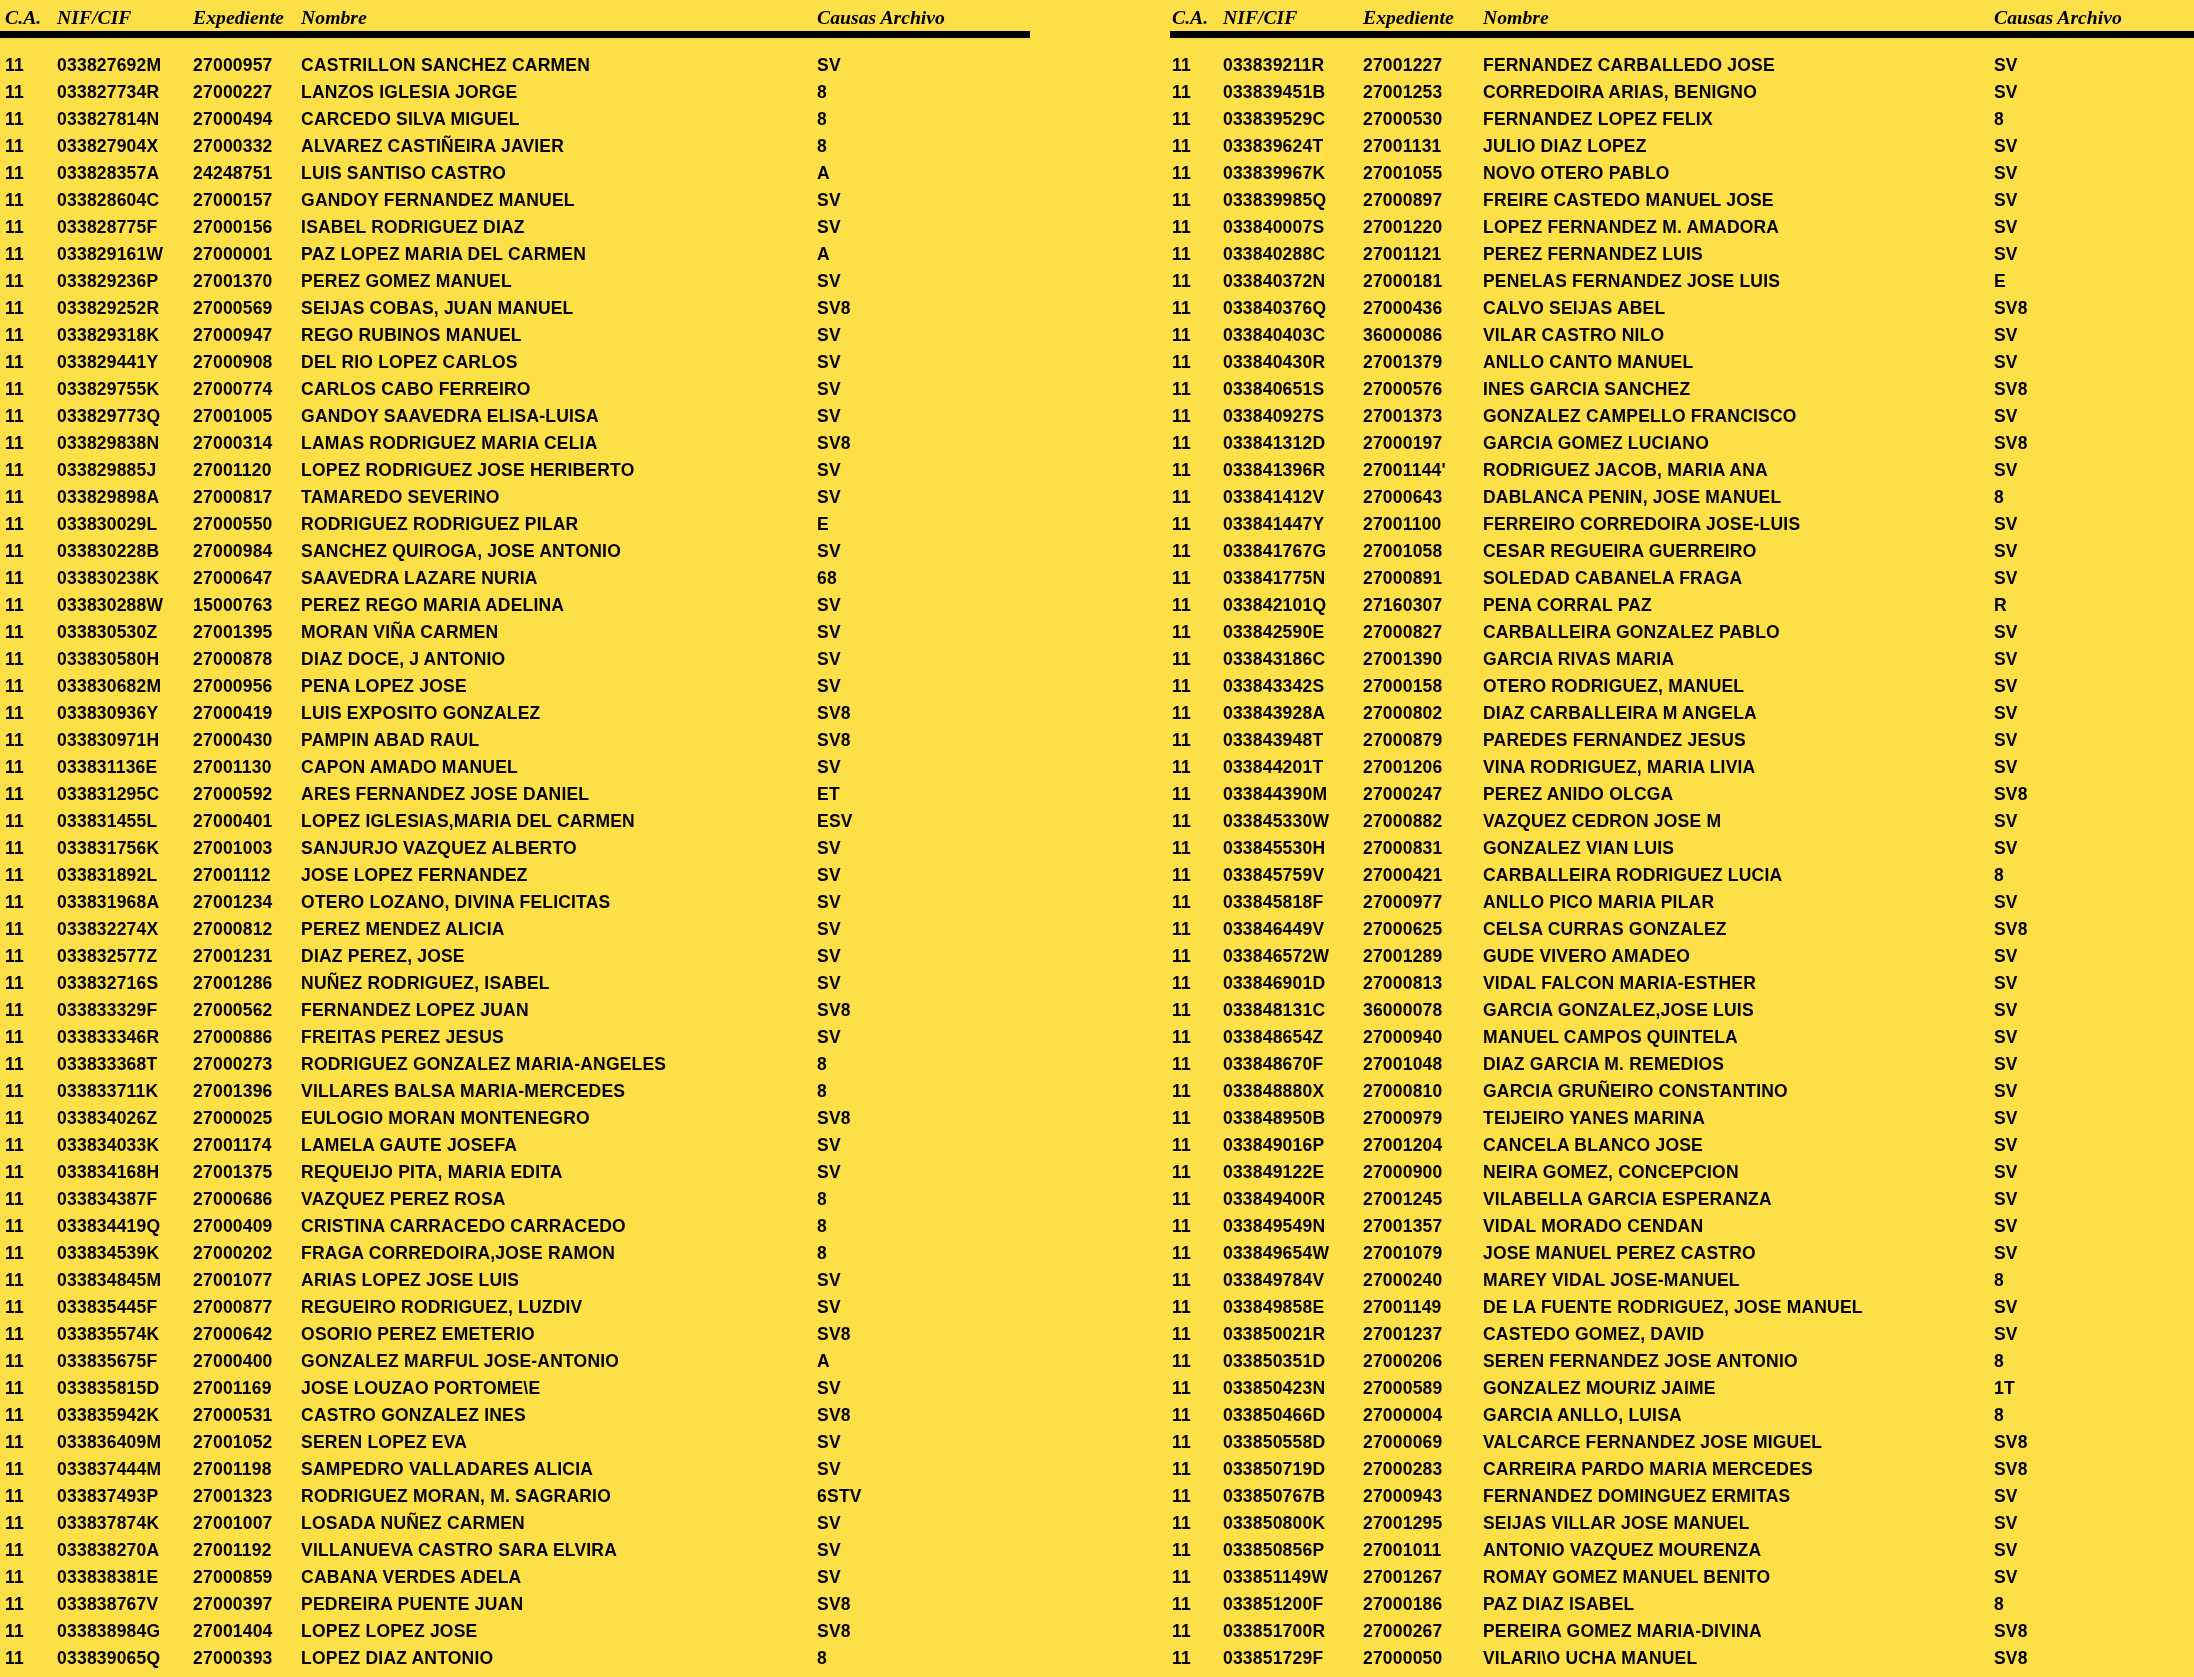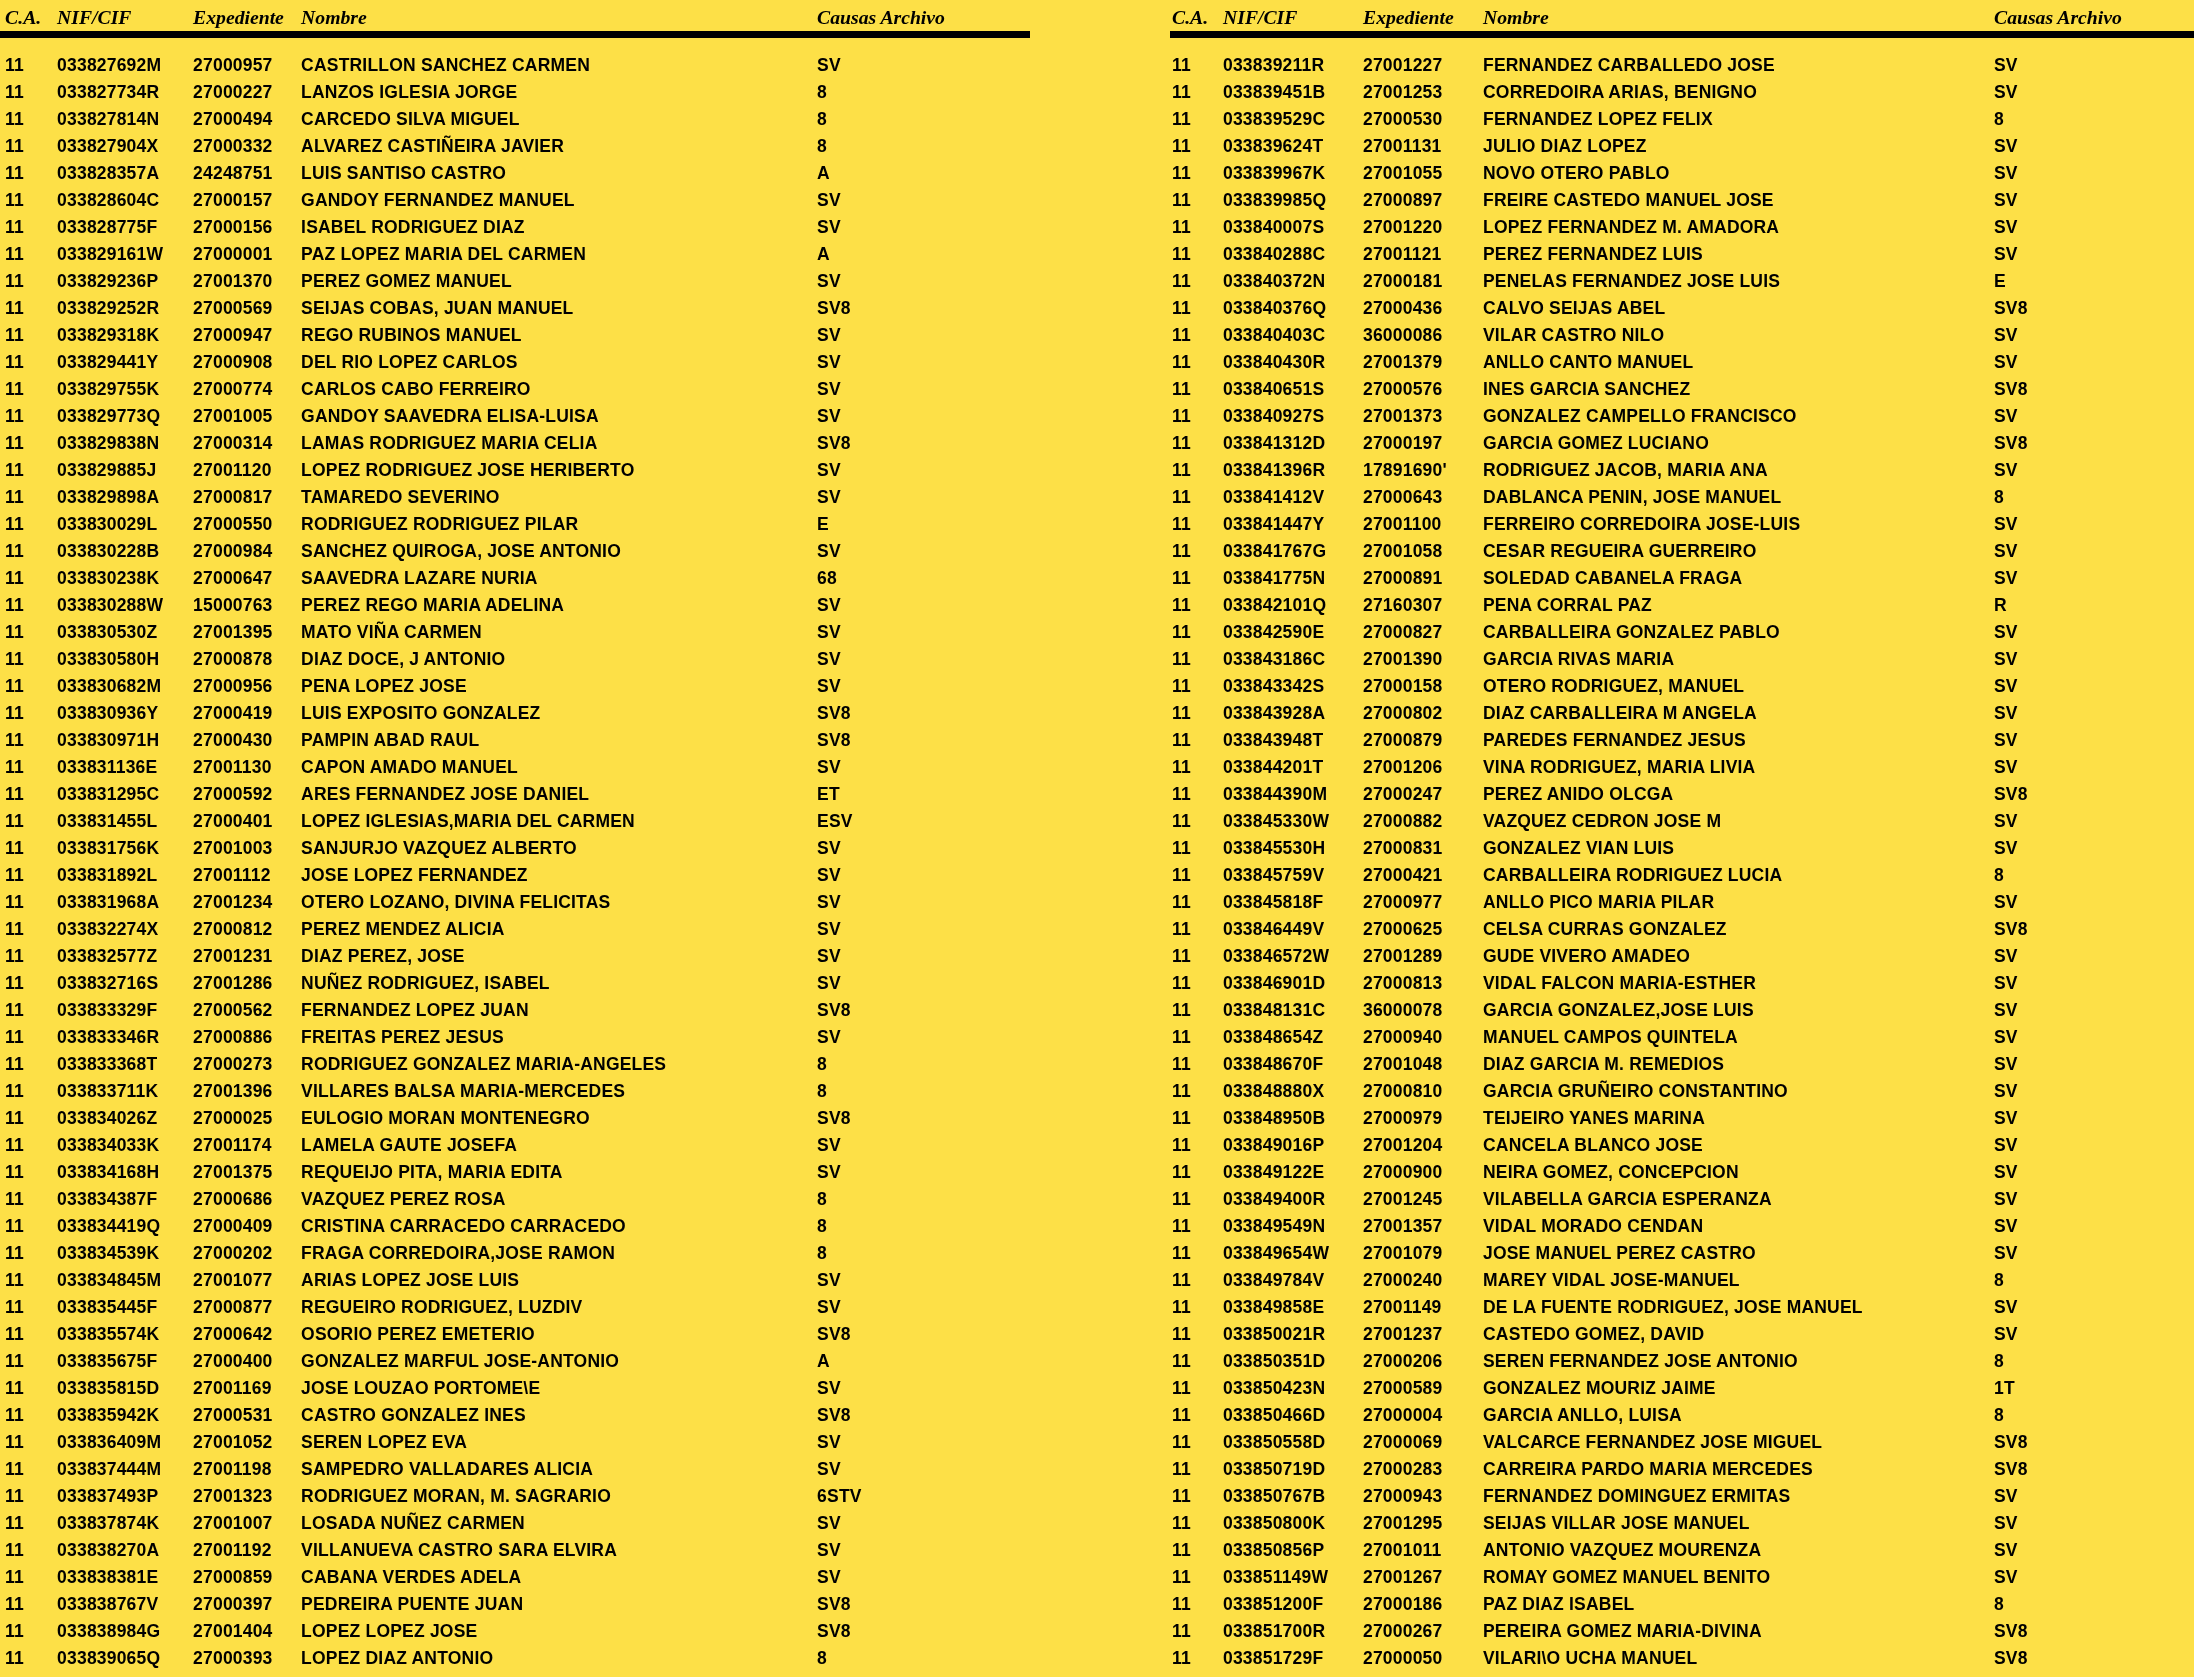--- a/index.html
+++ b/index.html
@@ -180,21 +180,21 @@
           <span class="cell c0">11</span>
           <span class="cell c1">033830288W</span>
           <span class="cell c2">15000763</span>
           <span class="cell c3">PEREZ REGO MARIA ADELINA</span>
           <span class="cell c4">SV</span>
         </div>
         <div class="row">
           <span class="cell c0">11</span>
           <span class="cell c1">033830530Z</span>
           <span class="cell c2">27001395</span>
-          <span class="cell c3">MATO VIÑA CARMEN</span>
+          <span class="cell c3">MORAN VIÑA CARMEN</span>
           <span class="cell c4">SV</span>
         </div>
         <div class="row">
           <span class="cell c0">11</span>
           <span class="cell c1">033830580H</span>
           <span class="cell c2">27000878</span>
           <span class="cell c3">DIAZ DOCE, J ANTONIO</span>
           <span class="cell c4">SV</span>
         </div>
         <div class="row">
@@ -569,21 +569,21 @@
         <div class="row">
           <span class="cell c0">11</span>
           <span class="cell c1">033841312D</span>
           <span class="cell c2">27000197</span>
           <span class="cell c3">GARCIA GOMEZ LUCIANO</span>
           <span class="cell c4">SV8</span>
         </div>
         <div class="row">
           <span class="cell c0">11</span>
           <span class="cell c1">033841396R</span>
-          <span class="cell c2">17891690'</span>
+          <span class="cell c2">27001144'</span>
           <span class="cell c3">RODRIGUEZ JACOB, MARIA ANA</span>
           <span class="cell c4">SV</span>
         </div>
         <div class="row">
           <span class="cell c0">11</span>
           <span class="cell c1">033841412V</span>
           <span class="cell c2">27000643</span>
           <span class="cell c3">DABLANCA PENIN, JOSE MANUEL</span>
           <span class="cell c4">8</span>
         </div>

